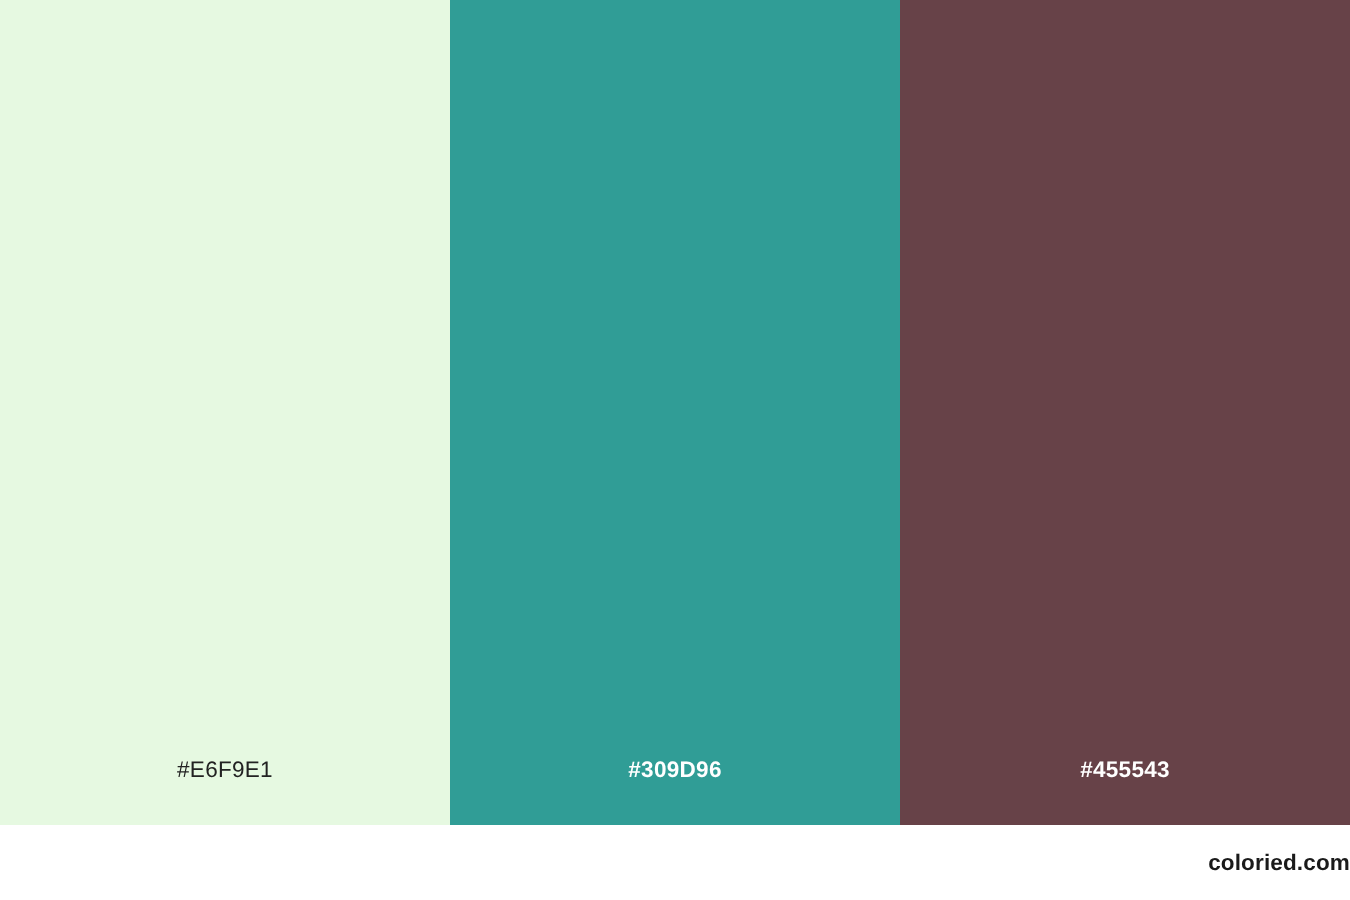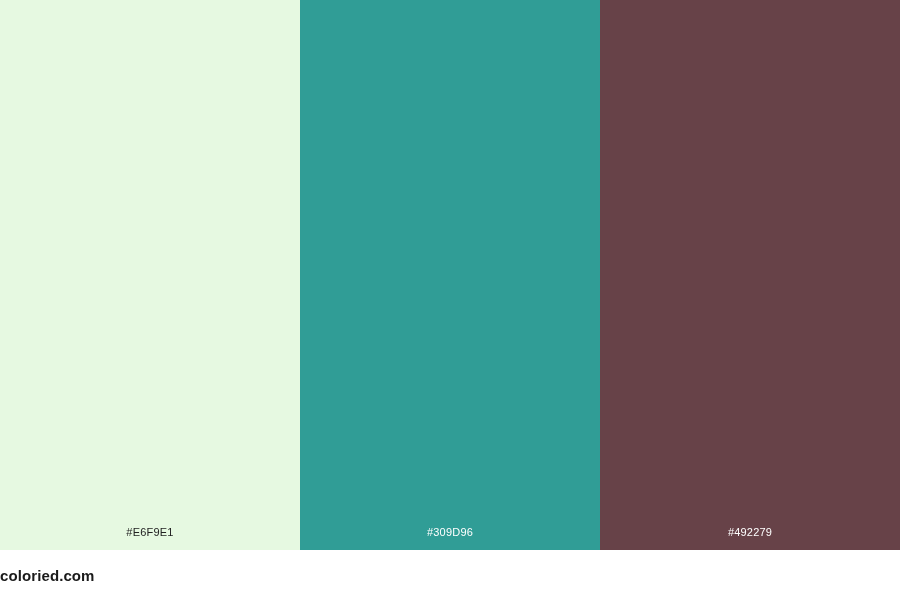--- a/index.html
+++ b/index.html
@@ -32,43 +32,44 @@
 
   .swatch {
     flex: 1 1 0;
     position: relative;
     display: flex;
     align-items: flex-end;
     justify-content: center;
   }
 
   .swatch-label {
-    font-size: 11px;
+    font-size: 15px;
     font-family: "Liberation Sans", sans-serif;
     letter-spacing: 0.2px;
-    margin-bottom: 12px;
+    margin-bottom: 28px;
     user-select: text;
     white-space: nowrap;
   }
 
   .label-dark {
     color: #222222;
   }
 
   .label-light {
     color: #ffffff;
+    font-weight: bold;
   }
 
   .footer {
     height: 50px;
     width: 100%;
     background: #ffffff;
     display: flex;
     align-items: center;
-    justify-content: flex-start;
+    justify-content: flex-end;
   }
 
   .footer-brand {
     font-size: 15px;
     font-weight: bold;
     color: #1a1a1a;
     font-family: "Liberation Sans", sans-serif;
     letter-spacing: 0.1px;
   }
 </style>
@@ -83,21 +84,21 @@
       <span class="swatch-label label-dark">#E6F9E1</span>
     </div>
 
 
 
     <div class="swatch" style="background-color: rgb(48, 157, 150);">
       <span class="swatch-label label-light">#309D96</span>
     </div>
 
     <div class="swatch" style="background-color: rgb(103, 66, 72);">
-      <span class="swatch-label label-light">#492279</span>
+      <span class="swatch-label label-light">#455543</span>
     </div>
 
   </div>
 
   <div class="footer">
     <span class="footer-brand">coloried.com</span>
   </div>
 
 </div>
 

